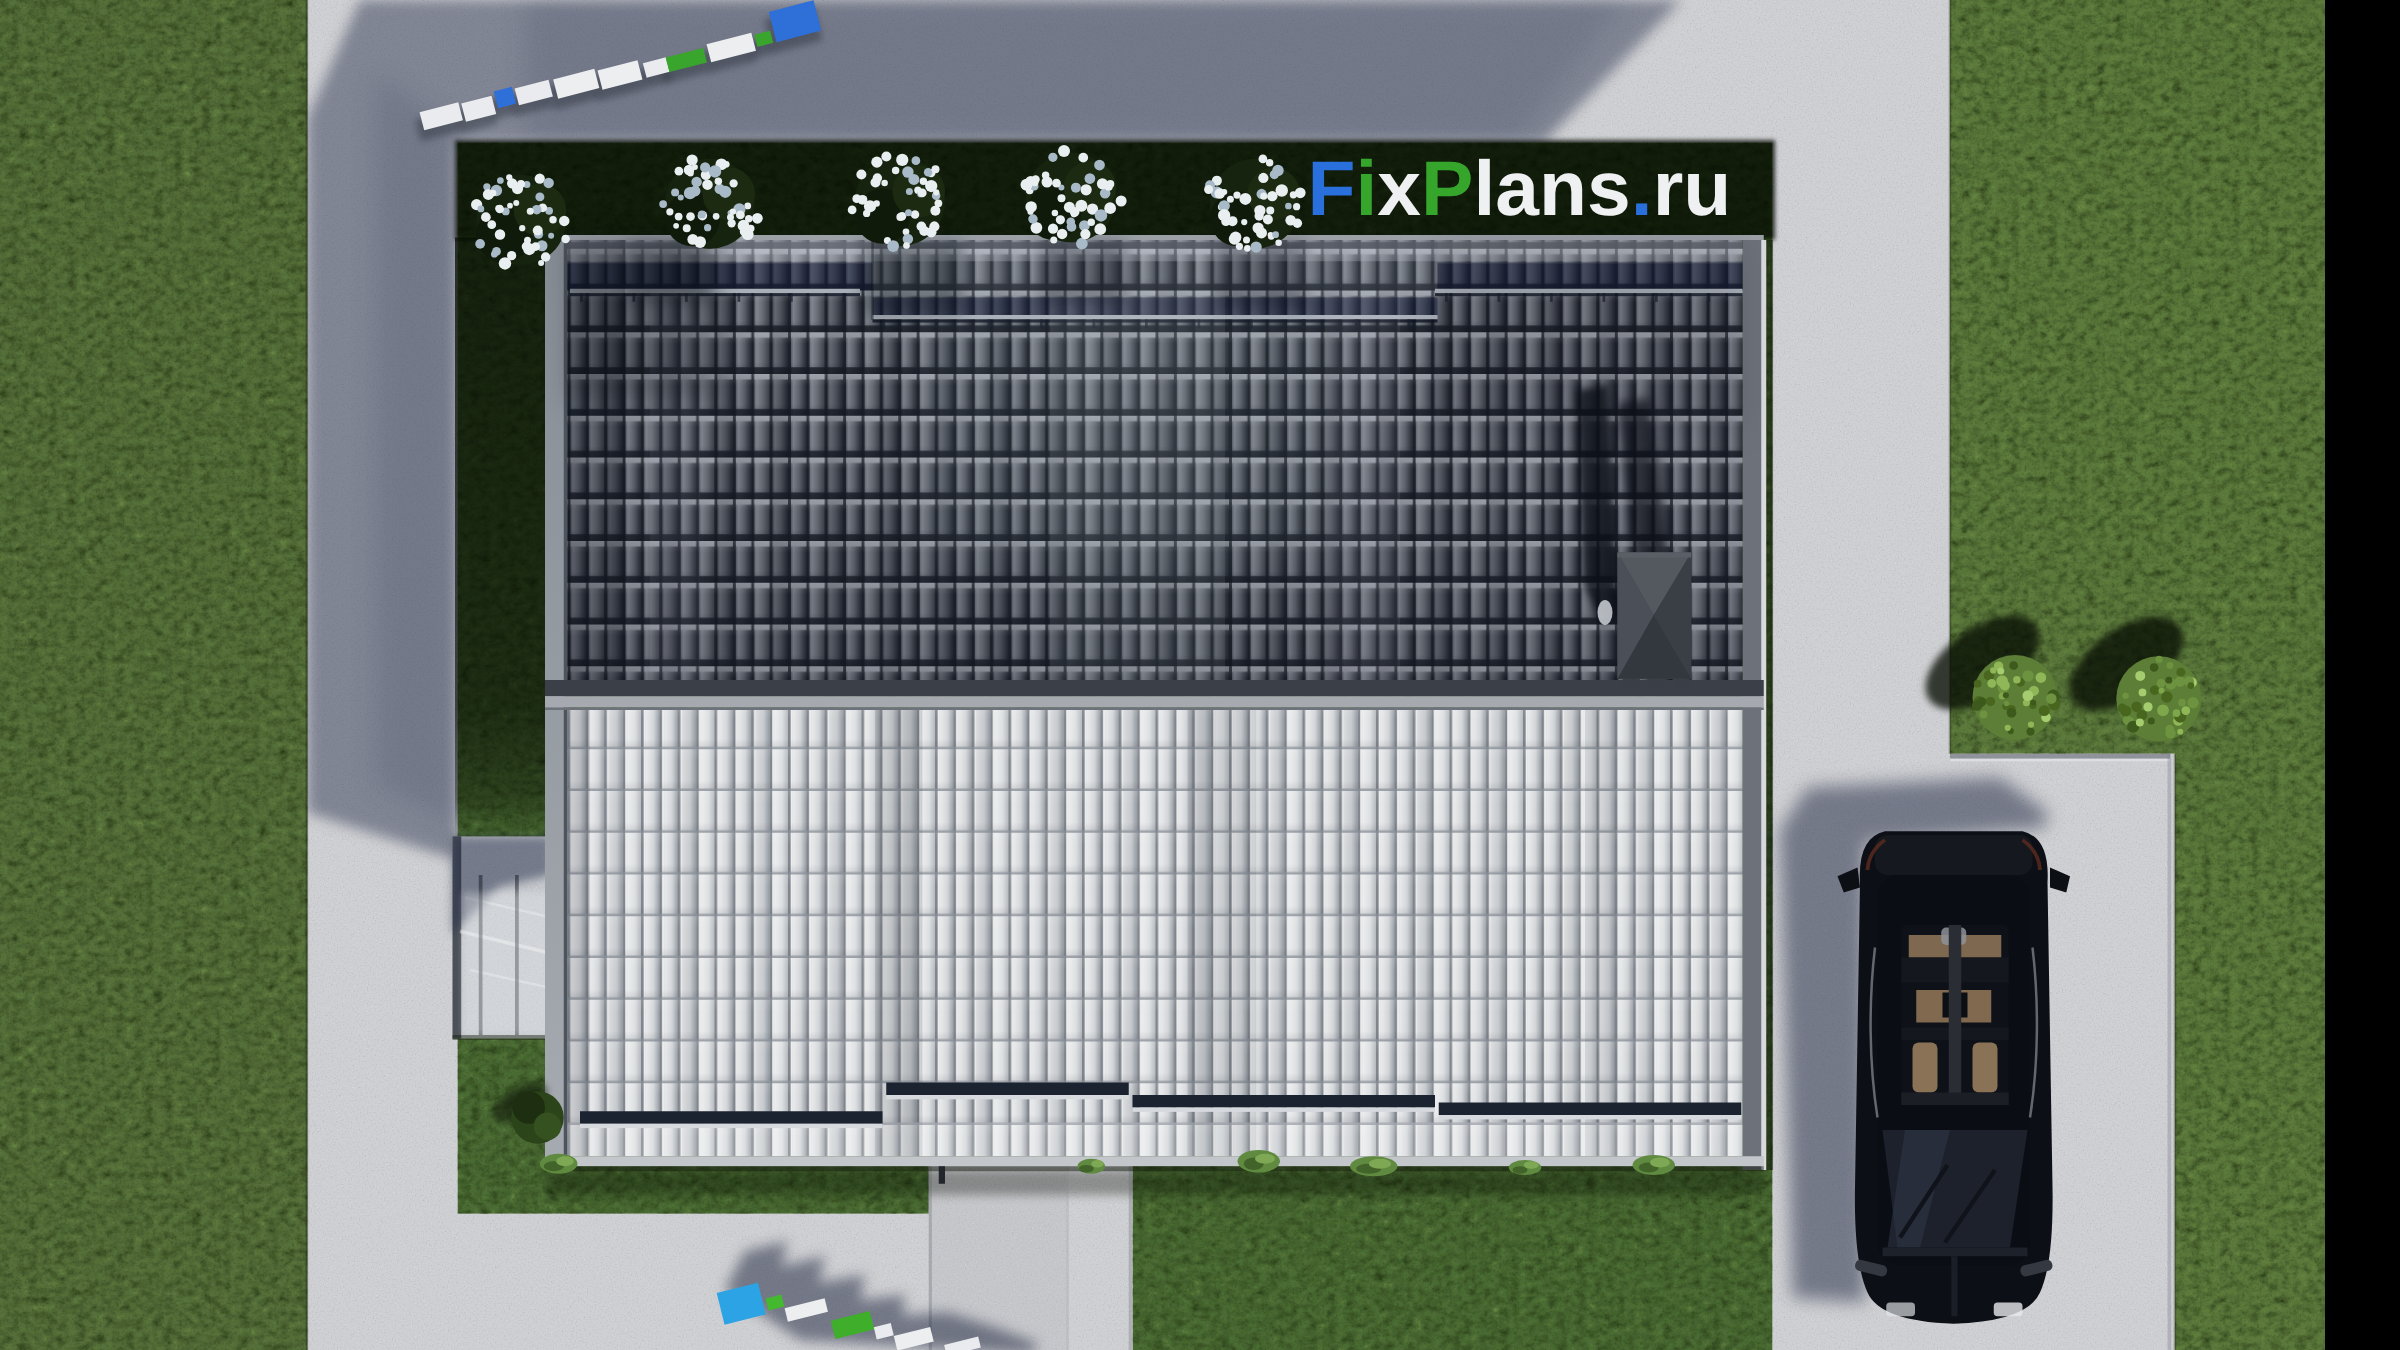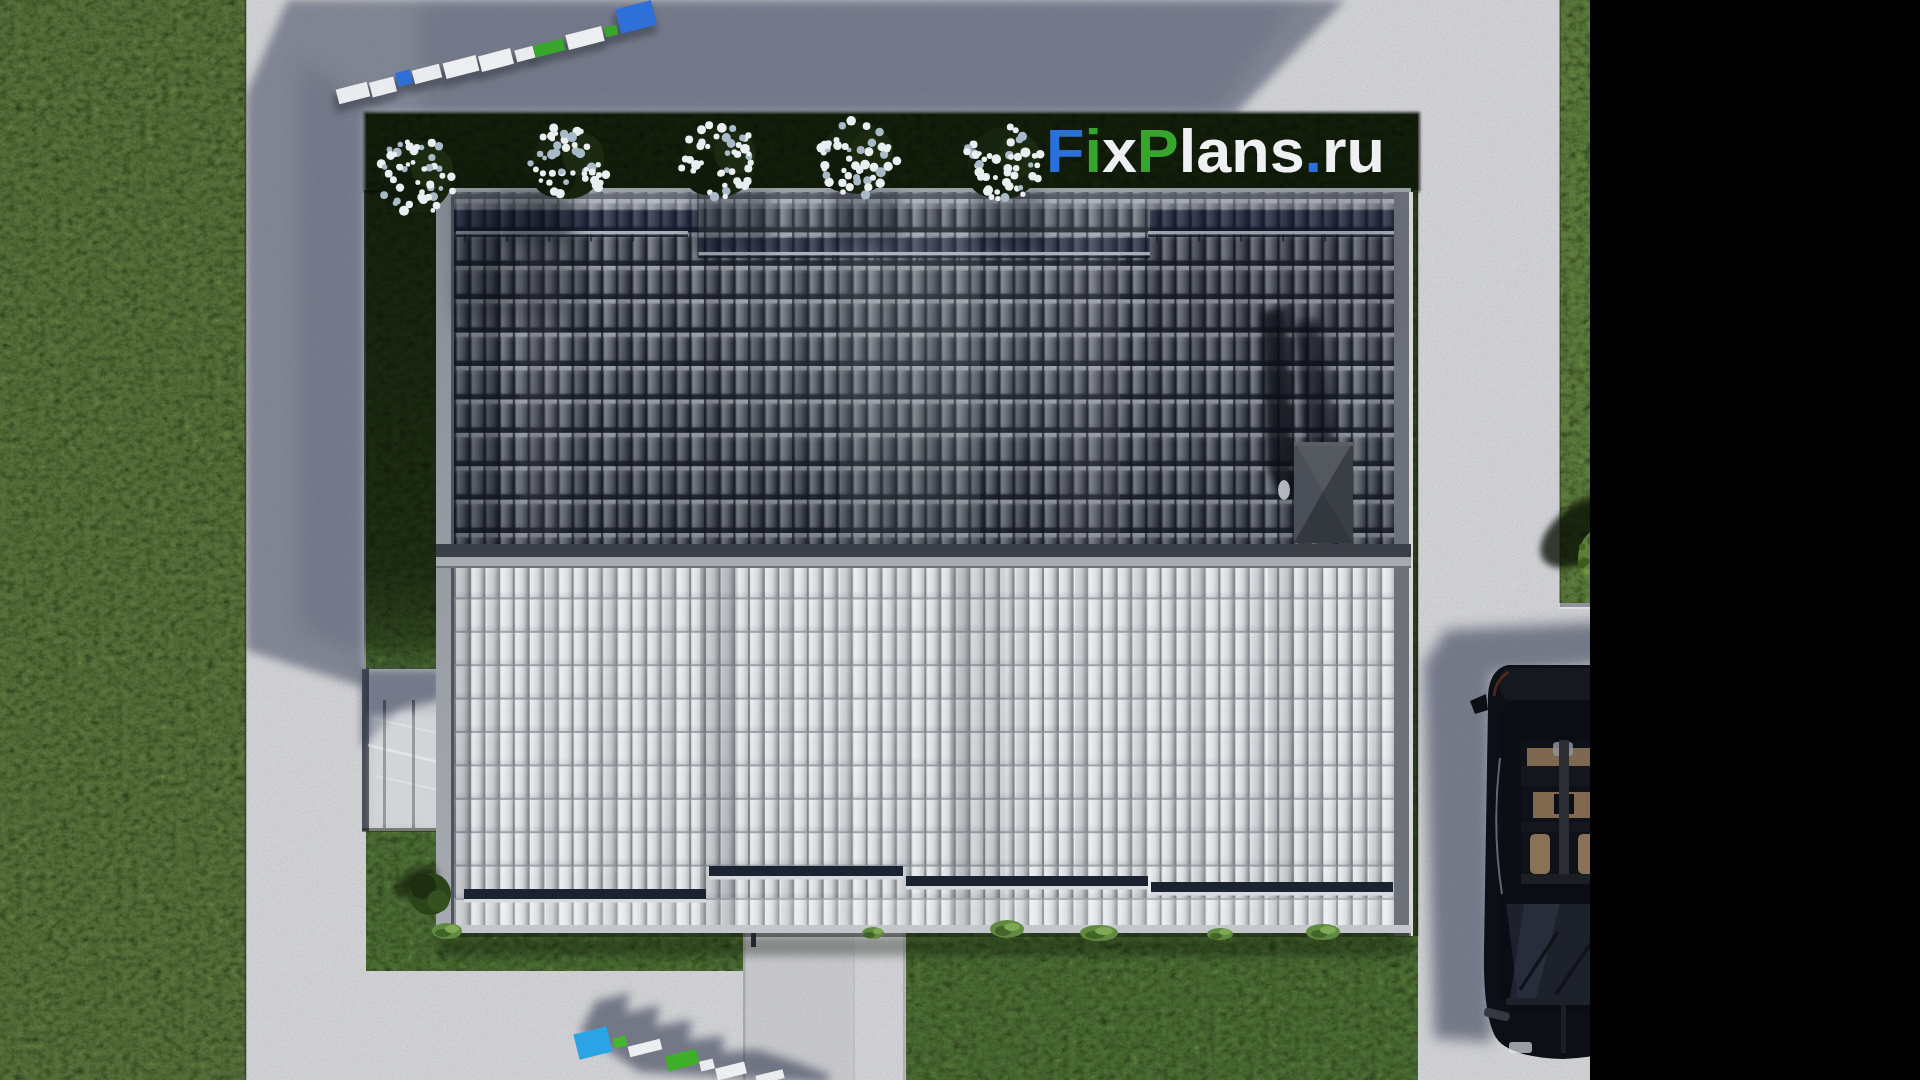--- a/index.html
+++ b/index.html
@@ -1,16 +1,16 @@
 <!DOCTYPE html>
 <html><head>
 <meta charset="utf-8">
 <style>
   html,body{margin:0;padding:0;background:#000;}
-  #scene{width:1590px;height:1080px;position:relative;overflow:hidden;font-family:"Liberation Sans",sans-serif;}
+  #scene{width:1860px;height:1080px;position:relative;overflow:hidden;font-family:"Liberation Sans",sans-serif;}
 </style>
 </head>
 <body>
 <div id="scene">
 <svg width="1920" height="1080" viewBox="0 0 1920 1080">
 <defs>
   <linearGradient id="guh" x1="0" y1="0" x2="1" y2="0">
     <stop offset="0.0000" stop-color="#2f343e"></stop>
     <stop offset="0.1000" stop-color="#7d828c"></stop>
     <stop offset="0.2070" stop-color="#5d626b"></stop>

